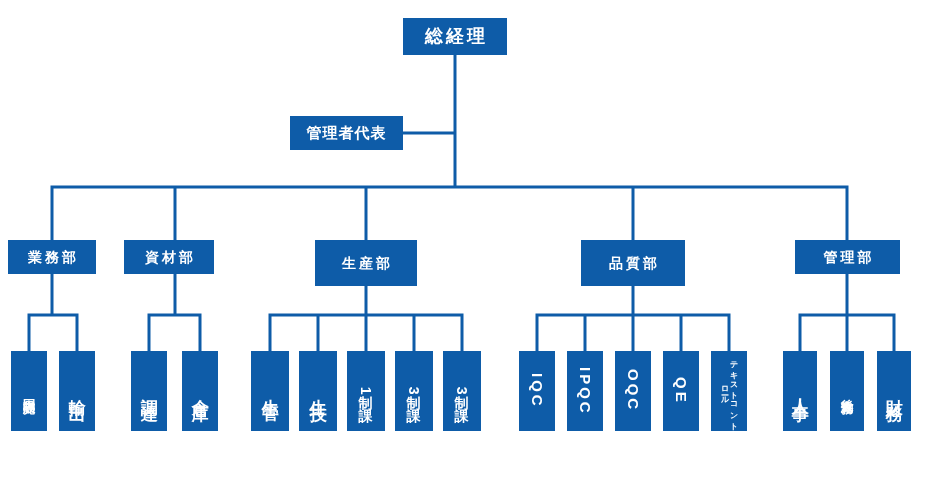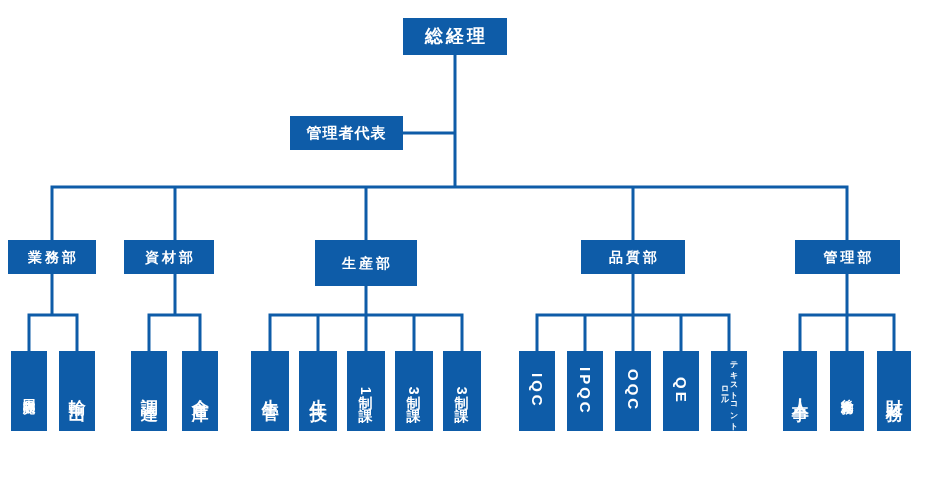--- a/index.html
+++ b/index.html
@@ -65,21 +65,21 @@
       M800 315 V351 M847 315 V351 M894 315 V351"></path>
   </svg>
 
   <div class="box root-label" style="left:403px; top:18px; width:104px; height:37px;">総経理</div>
 
   <div class="box mgr-label" style="left:290px; top:116px; width:113px; height:34px;">管理者代表</div>
 
   <div class="box h-label" style="left:8px; top:240px; width:88px; height:34px;">業務部</div>
   <div class="box h-label" style="left:124px; top:240px; width:90px; height:34px;">資材部</div>
   <div class="box h-label" style="left:315px; top:240px; width:102px; height:46px;">生産部</div>
-  <div class="box h-label" style="left:581px; top:240px; width:104px; height:34px;">品質部</div>
+  <div class="box h-label" style="left:581px; top:240px; width:104px; height:46px;">品質部</div>
   <div class="box h-label" style="left:795px; top:240px; width:105px; height:34px;">管理部</div>
 
   <div class="box vert v4" style="left:11px; top:351px; width:36px; height:80px;">国内販売</div>
   <div class="box vert v2" style="left:59px; top:351px; width:36px; height:80px;">輸出</div>
 
   <div class="box vert v2" style="left:131px; top:351px; width:36px; height:80px;">調達</div>
   <div class="box vert v2" style="left:182px; top:351px; width:36px; height:80px;">倉庫</div>
 
   <div class="box vert v2" style="left:251px; top:351px; width:38px; height:80px;">生管</div>
   <div class="box vert v2" style="left:299px; top:351px; width:38px; height:80px;">生技</div>

